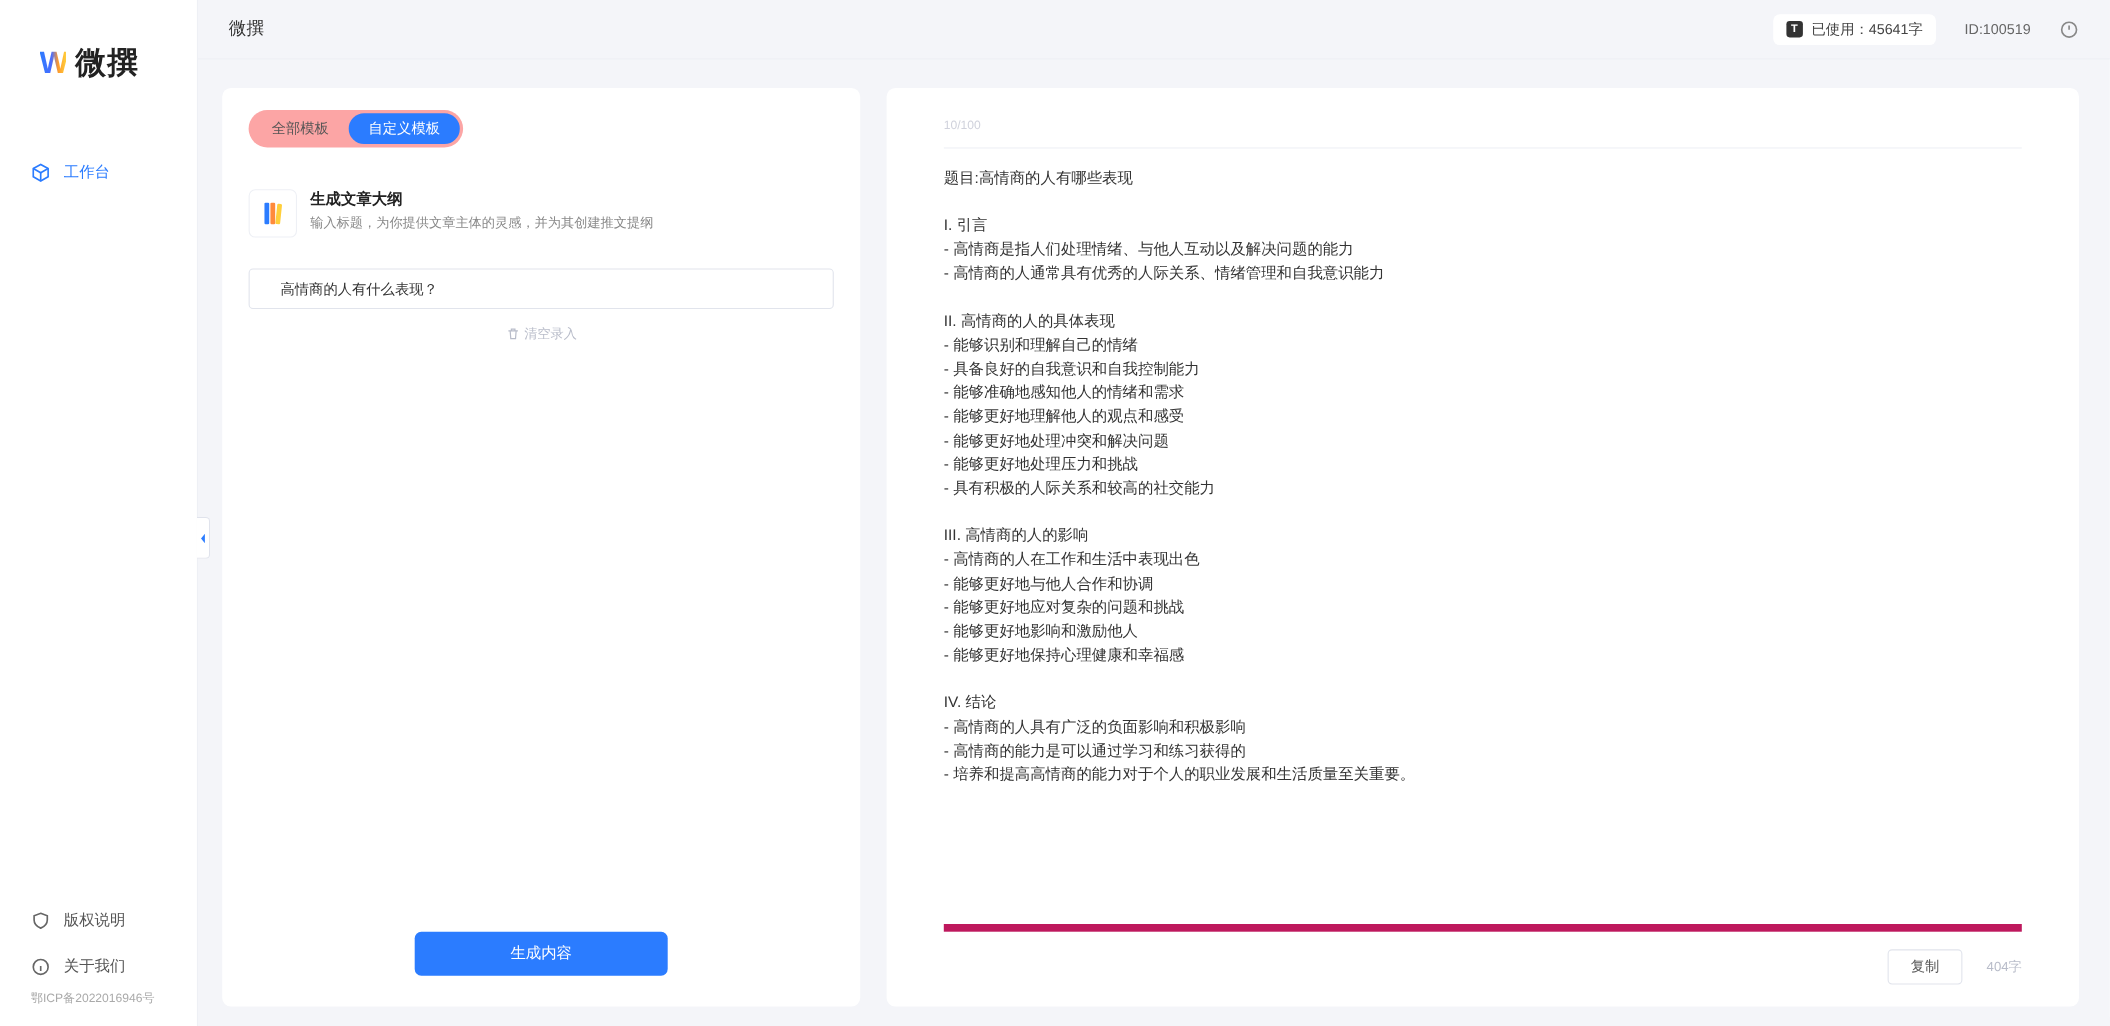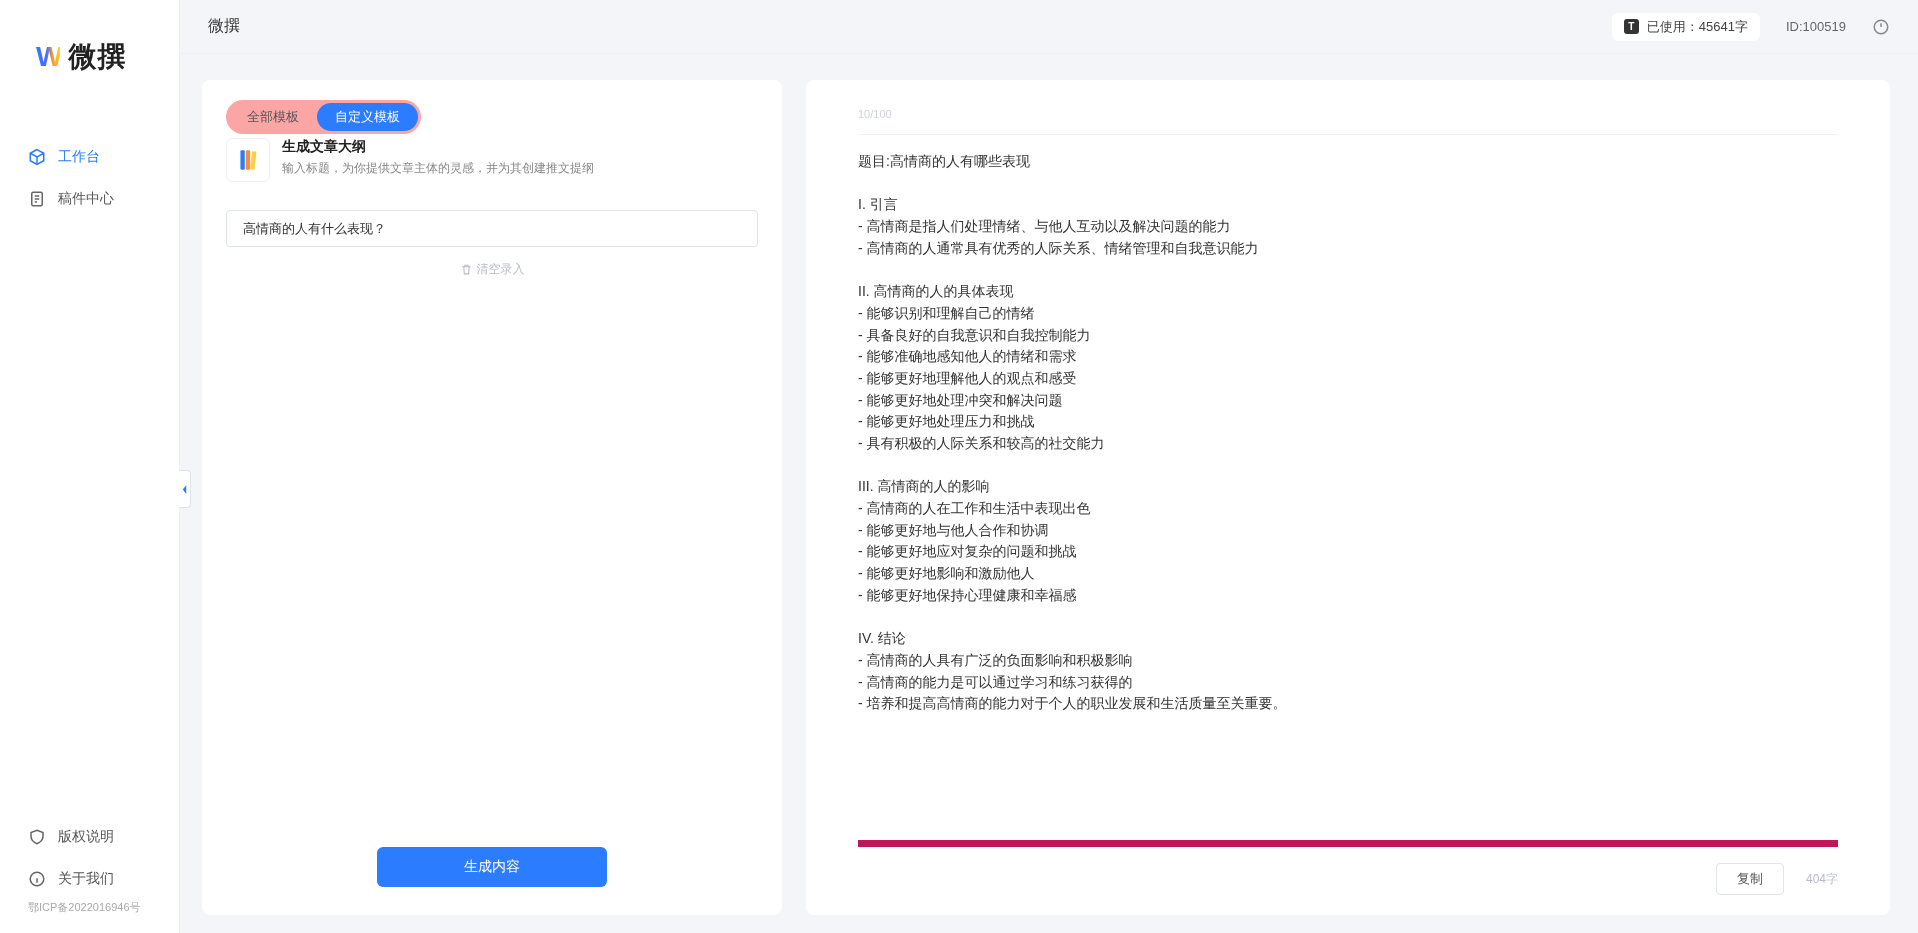--- a/index.html
+++ b/index.html
@@ -144,21 +144,21 @@
 .tab {
   padding: 5px 18px;
   border-radius: 999px;
   font-size: 13px;
   color: #555;
   cursor: pointer;
 }
 .tab.active { background: #2b7cff; color: #fff; }
 
 .template-card {
-  margin-top: 4px;
+  margin-top: 38px;
   display: flex;
   gap: 12px;
   align-items: flex-start;
 }
 .template-thumb {
   width: 44px; height: 44px;
   border-radius: 6px;
   background: #fff;
   border: 1px solid #eef0f5;
   display: flex; align-items:center; justify-content:center;
@@ -171,21 +171,21 @@
 .field-label-row {
   display: flex; justify-content: space-between; align-items: center;
   margin-bottom: 8px;
 }
 .field-label { font-size: 13px; color: #555; }
 .char-count { font-size: 12px; color: #bbb; }
 .text-input {
   width: 100%;
   border: 1px solid #e1e4ec;
   border-radius: 4px;
-  padding: 10px 16px;
+  padding: 10px 28px;
   font-size: 13px;
   color: #333;
   outline: none;
 }
 .clear-row {
   margin-top: 14px;
   display: flex;
   justify-content: center;
   align-items: center;
   gap: 4px;
@@ -267,29 +267,20 @@
       <div class="nav-item active">
         <span class="icon">
           <svg viewBox="0 0 24 24" width="18" height="18" fill="none" stroke="#2b7cff" stroke-width="2">
               <path d="M12 2 3 7v10l9 5 9-5V7l-9-5Z"></path>
               <path d="M3 7l9 5 9-5"></path>
               <path d="M12 22V12"></path>
             </svg>
         </span>
         <span>工作台</span>
       </div>
-      <div class="nav-item">
-        <span class="icon">
-          <svg viewBox="0 0 24 24" width="18" height="18" fill="none" stroke="#666" stroke-width="2">
-              <rect x="5" y="3" width="14" height="18" rx="2"></rect>
-              <path d="M9 8h6M9 12h6M9 16h3"></path>
-            </svg>
-        </span>
-        <span>稿件中心</span>
-      </div>
     </nav>
     <div class="sidebar-bottom">
       <div class="nav-item">
         <span class="icon">
           <svg viewBox="0 0 24 24" width="18" height="18" fill="none" stroke="#666" stroke-width="2">
               <path d="M12 3l8 3v5c0 5-3.5 8-8 10-4.5-2-8-5-8-10V6l8-3Z"></path>
             </svg>
         </span>
         <span>版权说明</span>
       </div>

